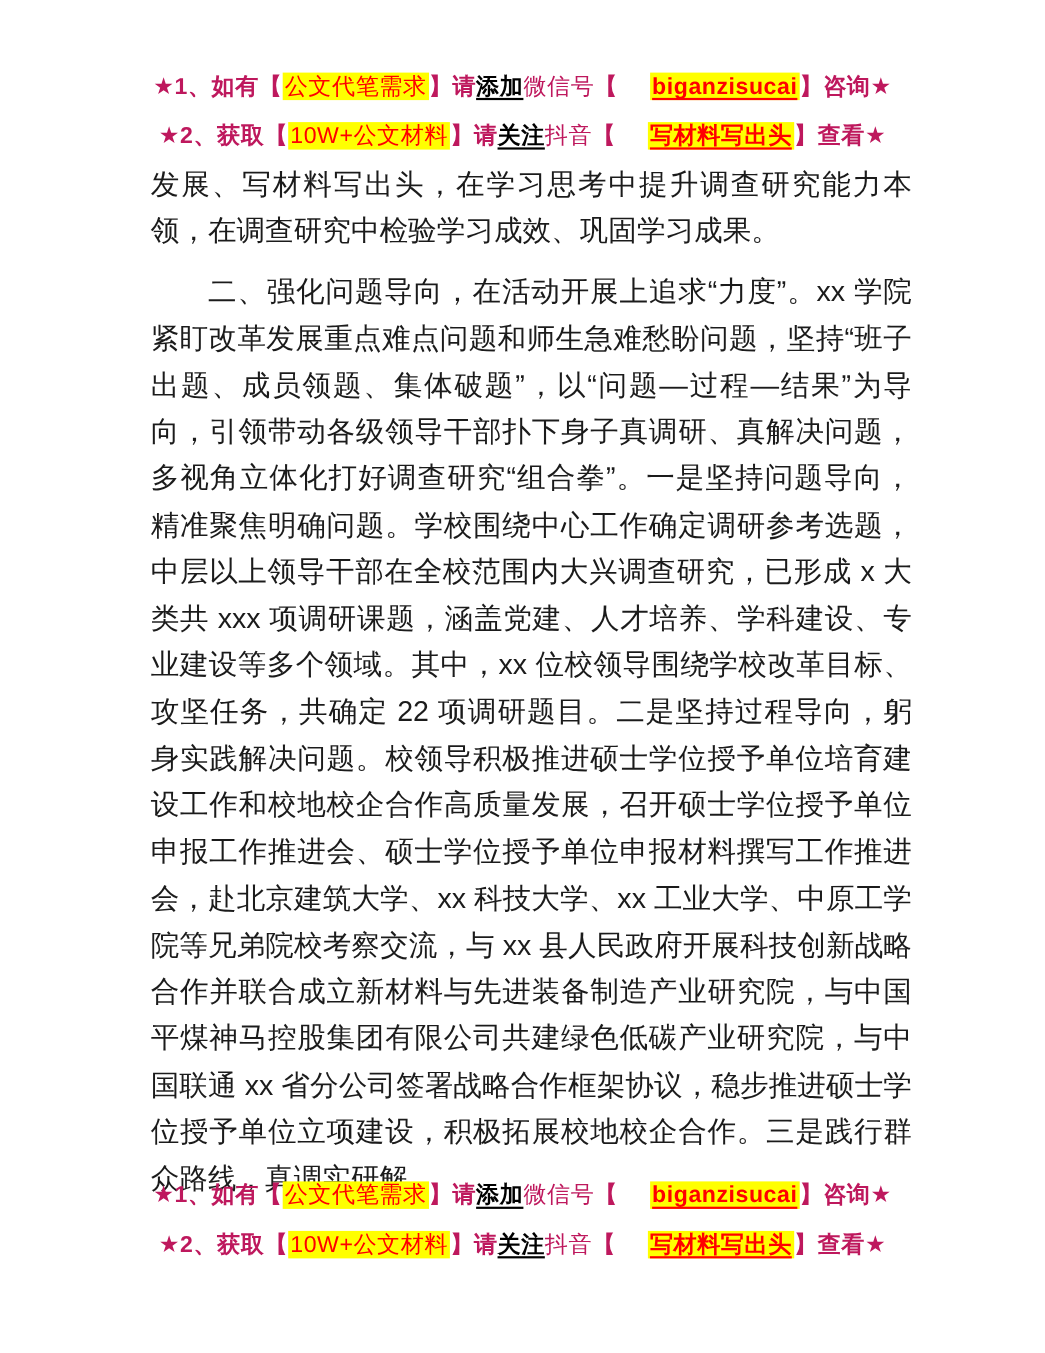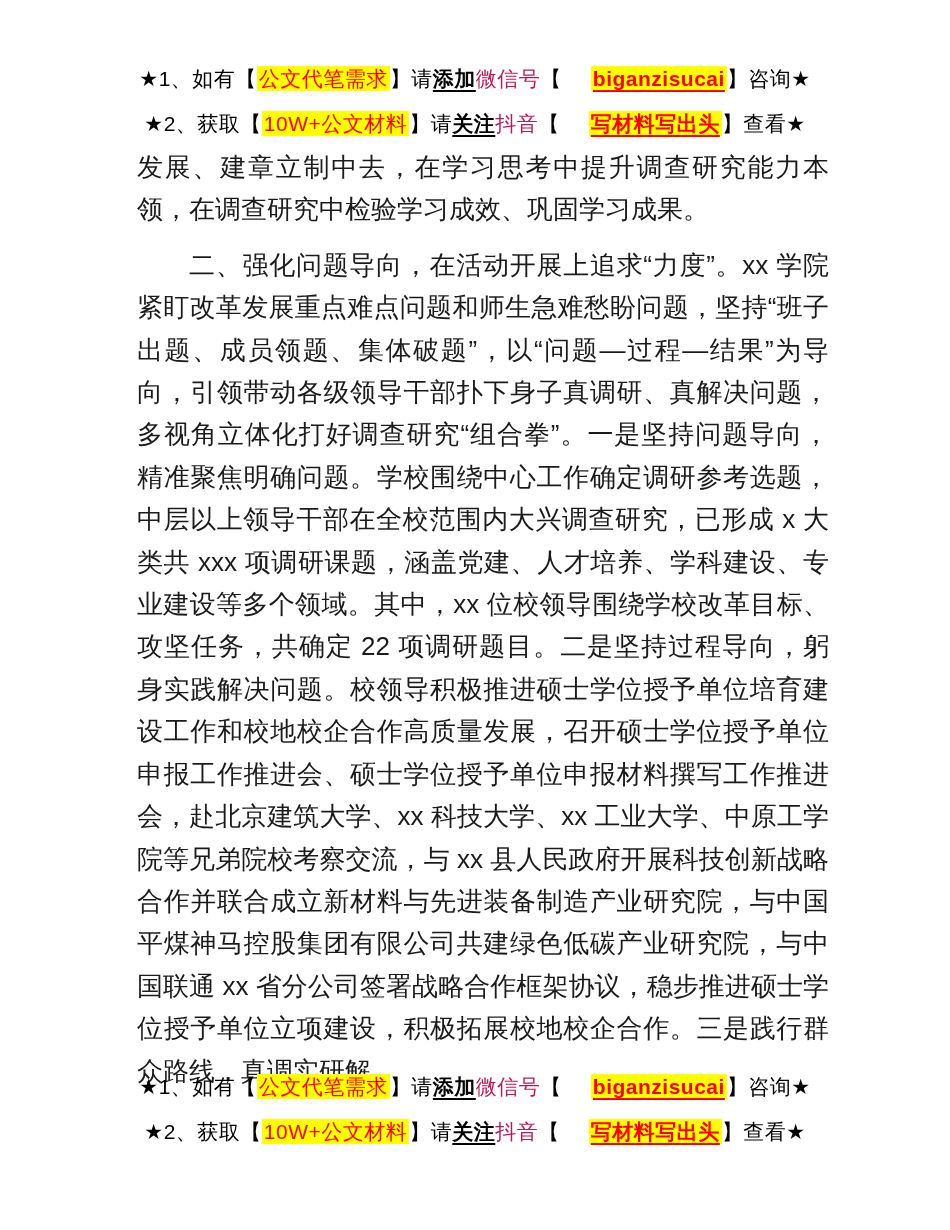--- a/index.html
+++ b/index.html
@@ -20,21 +20,21 @@
     font-size: 21px;
     font-weight: 700;
     color: #000000;
     line-height: 45px;
     letter-spacing: 0.5px;
   }
   .promo-top { top: 56px; }
   .promo-bottom { top: 1064px; }
   .promo-line { white-space: nowrap; }
   .seg { display: inline; }
-  .seg-b { font-weight: 400; color: #000000; }
+  .seg-b { font-weight: 700; color: #be185d; }
   .seg-n { font-weight: 400; color: #be185d; }
   .seg-bu {
     font-weight: 700; color: #000000;
     text-decoration: underline;
     text-underline-offset: 4px;
     text-decoration-thickness: 2px;
   }
   .seg-hl {
     background: #ffff00;
     color: #ff0000;
@@ -72,21 +72,21 @@
 <body>
 
 <div class="page">
 
   <div class="promo promo-top">
     <div class="promo-line"><span class="seg seg-b">★1、如有【</span><span class="seg seg-hl">公文代笔需求</span><span class="seg seg-b">】请</span><span class="seg seg-bu">添加</span><span class="seg seg-n">微信号</span><span class="seg seg-b">【</span><span class="seg seg-hlu">biganzisucai</span><span class="seg seg-b">】咨询★</span></div>
     <div class="promo-line"><span class="seg seg-b">★2、获取【</span><span class="seg seg-hl">10W+公文材料</span><span class="seg seg-b">】请</span><span class="seg seg-bu">关注</span><span class="seg seg-n">抖音</span><span class="seg seg-b">【</span><span class="seg seg-hlu">写材料写出头</span><span class="seg seg-b">】查看★</span></div>
   </div>
 
   <div class="doc-body">
-      <p class="para">发展、建章立制中去，在学习思考中提升调查研究能力本领，在调查研究中检验学习成效、巩固学习成果。</p>
+      <p class="para">发展、写材料写出头，在学习思考中提升调查研究能力本领，在调查研究中检验学习成效、巩固学习成果。</p>
       <p class="para indent">二、强化问题导向，在活动开展上追求“力度”。xx 学院紧盯改革发展重点难点问题和师生急难愁盼问题，坚持“班子出题、成员领题、集体破题”，以“问题—过程—结果”为导向，引领带动各级领导干部扑下身子真调研、真解决问题，多视角立体化打好调查研究“组合拳”。一是坚持问题导向，精准聚焦明确问题。学校围绕中心工作确定调研参考选题，中层以上领导干部在全校范围内大兴调查研究，已形成 x 大类共 xxx 项调研课题，涵盖党建、人才培养、学科建设、专业建设等多个领域。其中，xx 位校领导围绕学校改革目标、攻坚任务，共确定 22 项调研题目。二是坚持过程导向，躬身实践解决问题。校领导积极推进硕士学位授予单位培育建设工作和校地校企合作高质量发展，召开硕士学位授予单位申报工作推进会、硕士学位授予单位申报材料撰写工作推进会，赴北京建筑大学、xx 科技大学、xx 工业大学、中原工学院等兄弟院校考察交流，与 xx 县人民政府开展科技创新战略合作并联合成立新材料与先进装备制造产业研究院，与中国平煤神马控股集团有限公司共建绿色低碳产业研究院，与中国联通 xx 省分公司签署战略合作框架协议，稳步推进硕士学位授予单位立项建设，积极拓展校地校企合作。三是践行群众路线，真调实研解</p>
     </div>
 
   <div class="promo promo-bottom">
     <div class="promo-line"><span class="seg seg-b">★1、如有【</span><span class="seg seg-hl">公文代笔需求</span><span class="seg seg-b">】请</span><span class="seg seg-bu">添加</span><span class="seg seg-n">微信号</span><span class="seg seg-b">【</span><span class="seg seg-hlu">biganzisucai</span><span class="seg seg-b">】咨询★</span></div>
     <div class="promo-line"><span class="seg seg-b">★2、获取【</span><span class="seg seg-hl">10W+公文材料</span><span class="seg seg-b">】请</span><span class="seg seg-bu">关注</span><span class="seg seg-n">抖音</span><span class="seg seg-b">【</span><span class="seg seg-hlu">写材料写出头</span><span class="seg seg-b">】查看★</span></div>
   </div>
 
 </div>
 

